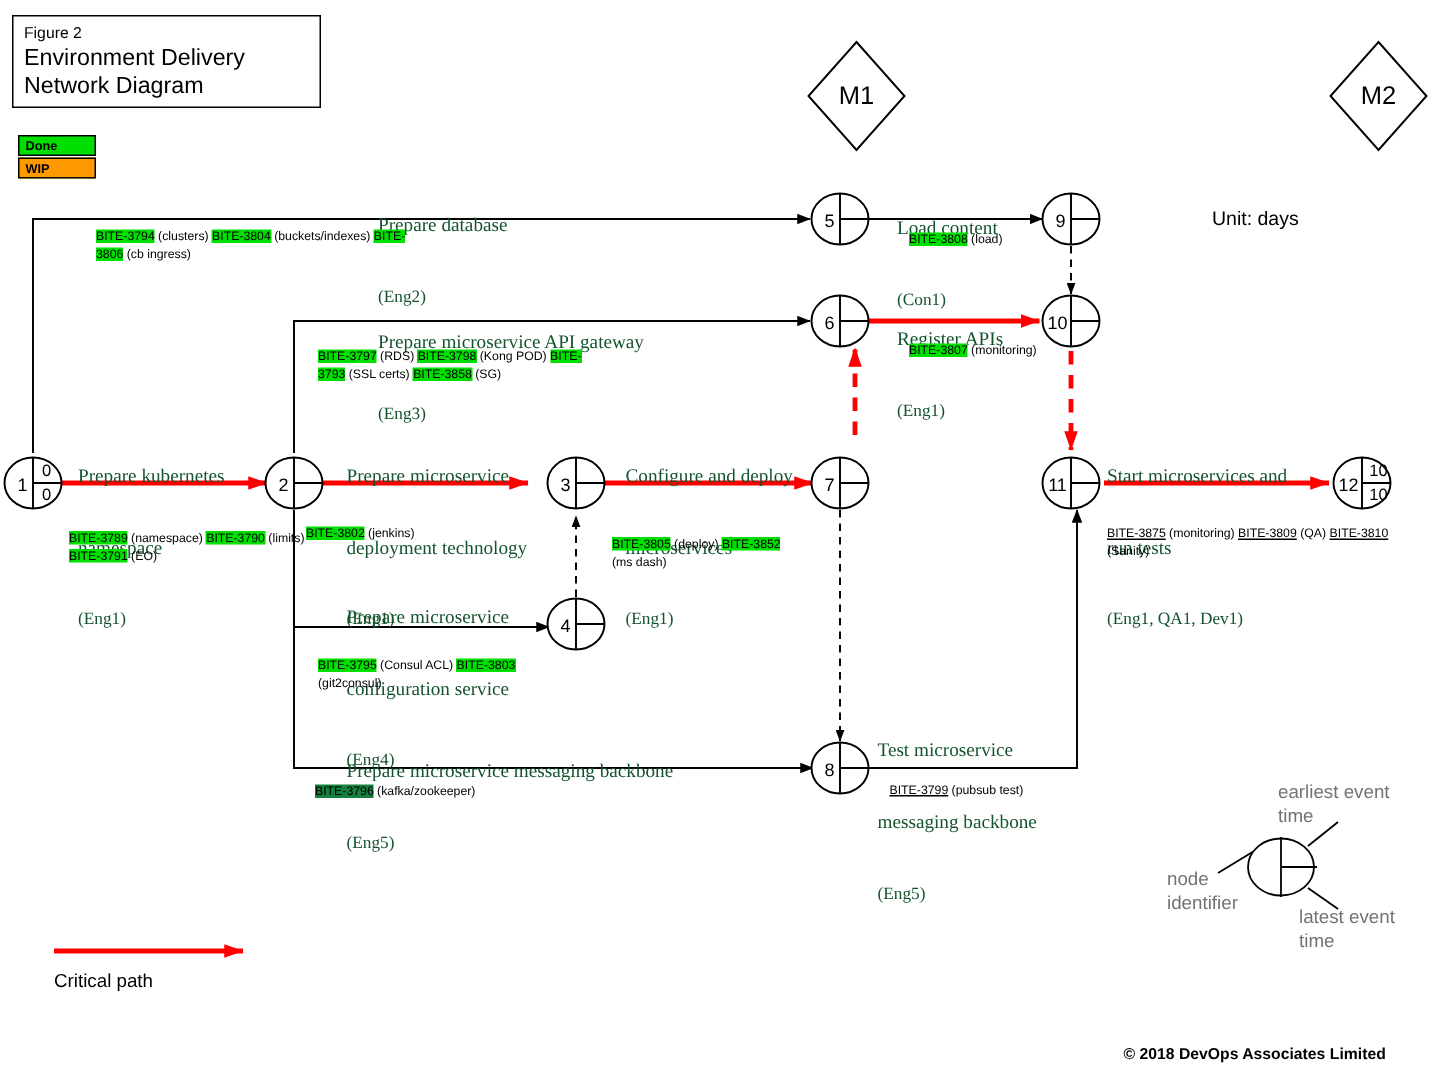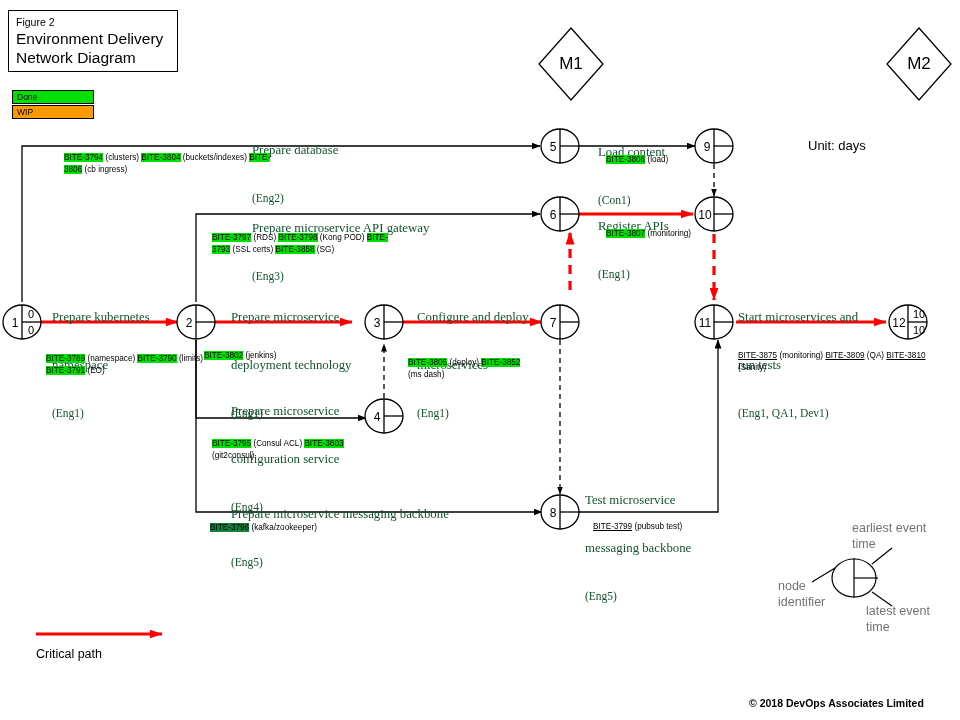--- a/index.html
+++ b/index.html
@@ -19,46 +19,47 @@
     position: absolute;
     left: 0; top: 0;
     width: 960px;
     height: 720px;
   }
   .abs { position: absolute; }
 
   
   #title-box {
     left: 8px; top: 10px;
-    width: 170px; height: 62px;
+    width: 206px; height: 62px;
     border: 1.5px solid #000;
     background: #fff;
     box-sizing: border-box;
     padding: 5px 0 0 7px;
   }
   #figure-label {
     font-size: 10.5px;
     line-height: 13px;
     color: #000;
   }
   #title-line1, #title-line2 {
     font-size: 15.5px;
     line-height: 19px;
     color: #000;
   }
 
   
   .key-box {
-    width: 82px; height: 14px;
+    width: 52px; height: 14px;
     border: 1px solid #000;
     box-sizing: border-box;
     font-size: 8.5px;
     line-height: 12px;
     padding-left: 4px;
     color: #000;
+    font-weight: bold;
   }
   #key-done { left: 12px; top: 90px; background: #00e000; }
   #key-wip  { left: 12px; top: 105px; background: #ff9900; }
 
   
   .act {
     font-size: 12.8px;
     line-height: 16px;
     color: #14532d;
     white-space: pre;

